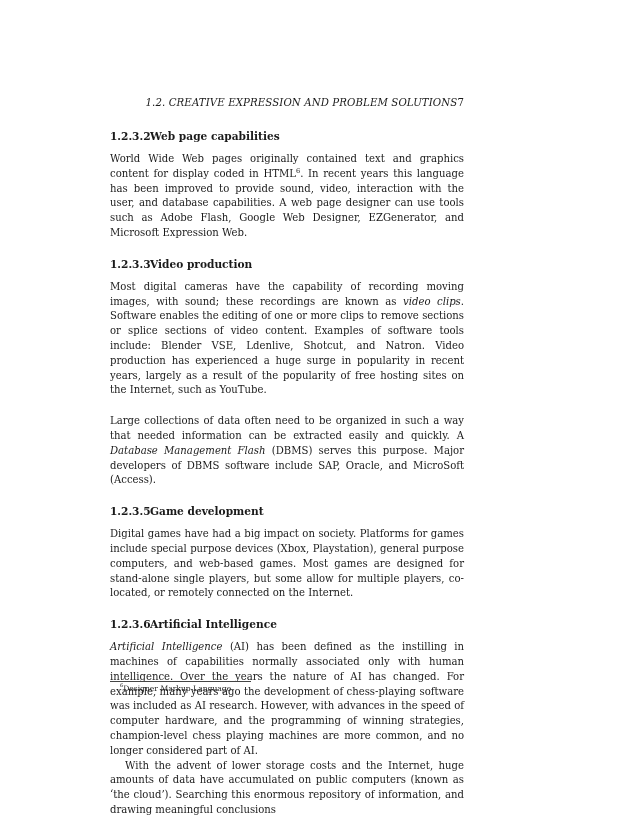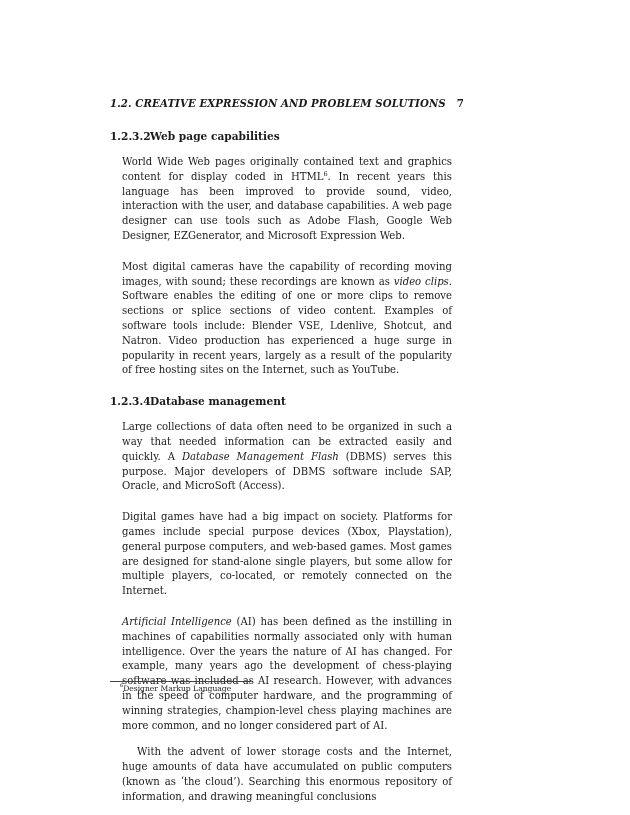--- a/index.html
+++ b/index.html
@@ -1,25 +1,25 @@
 <!DOCTYPE html>
 <html><head>
 <meta charset="utf-8">
 <style>
   html, body { margin: 0; padding: 0; background: #ffffff; }
   body { width: 630px; height: 815px; position: relative; overflow: hidden;
          font-family: "DejaVu Serif", "Liberation Serif", serif; color: #1a1a1a; }
   .page { position: absolute; left: 110px; top: 96px; width: 354px; }
-  .running-head { display: flex; justify-content: space-between; font-style: italic;
-         font-size: 10.2px; letter-spacing: 0.1px; height: 14px; line-height: 14px; margin-bottom: 19px; font-weight: bold; }
+  .running-head { display: flex; justify-content: flex-end; font-style: italic;
+         font-size: 10.2px; letter-spacing: 0.1px; height: 14px; line-height: 14px; margin-bottom: 19px; }
   .running-head .num { font-style: normal; }
   .sec { margin-bottom: 16px; }
   .sec h3 { font-size: 10.6px; font-weight: bold; margin: 0 0 9px 0; line-height: 14px; }
   .sec h3 .n { display: inline-block; width: 40px; }
-  .sec p { font-size: 10.1px; line-height: 14.8px; margin: 12px; text-align: justify; }
+  .sec p { font-size: 10.1px; line-height: 14.8px; margin: 0; text-align: justify; }
   .sec p.indent { text-indent: 15px; }
   sup { font-size: 6.5px; line-height: 0; }
   .fn-rule { position: absolute; left: 110px; top: 681px; width: 141px; border-top: 0.7px solid #444; }
   .footnote { position: absolute; left: 120px; top: 684px; font-size: 7.6px; line-height: 10px; }
   .footnote sup { font-size: 5px; }
 </style>
 </head>
 <body>
 
 <div class="page">
@@ -27,32 +27,34 @@
     <span>1.2.  CREATIVE EXPRESSION AND PROBLEM SOLUTIONS</span>
     <span class="num">7</span>
   </div>
 
   <div class="sec">
     <h3><span class="n">1.2.3.2</span><span>Web page capabilities</span></h3>
     <p><span>World Wide Web pages originally contained text and graphics content for display coded in HTML</span><sup>6</sup><span>. In recent years this language has been improved to provide sound, video, interaction with the user, and database capabilities.  A web page designer can use tools such as Adobe Flash, Google Web Designer, EZGenerator, and Microsoft Expression Web.</span></p>
   </div>
 
   <div class="sec">
+    <h3><span class="n">1.2.3.3</span><span>Video production</span></h3>
     <p><span>Most digital cameras have the capability of recording moving images, with sound; these recordings are known as </span><em>video clips</em><span>.  Software enables the editing of one or more clips to remove sections or splice sections of video content. Examples of software tools include: Blender VSE, Ldenlive, Shotcut, and Natron.  Video production has experienced a huge surge in popularity in recent years, largely as a result of the popularity of free hosting sites on the Internet, such as YouTube.</span></p>
   </div>
 
   <div class="sec">
-    <h3><span class="n">1.2.3.4</span><span>Database management</span></h3>
     <p><span>Large collections of data often need to be organized in such a way that needed information can be extracted easily and quickly. A </span><em>Database Management Flash</em><span> (DBMS) serves this purpose. Major developers of DBMS software include SAP, Oracle, and MicroSoft (Access).</span></p>
   </div>
 
   <div class="sec">
+    <h3><span class="n">1.2.3.5</span><span>Game development</span></h3>
     <p><span>Digital games have had a big impact on society.  Platforms for games include special purpose devices (Xbox, Playstation), general purpose computers, and web-based games. Most games are designed for stand-alone single players, but some allow for multiple players, co-located, or remotely connected on the Internet.</span></p>
   </div>
 
   <div class="sec">
+    <h3><span class="n">1.2.3.6</span><span>Artificial Intelligence</span></h3>
     <p><em>Artificial Intelligence</em><span> (AI) has been defined as the instilling in machines of capabilities normally associated only with human intelligence. Over the years the nature of AI has changed.  For example, many years ago the development of chess-playing software was included as AI research.  However, with advances in the speed of computer hardware, and the programming of winning strategies, champion-level chess playing machines are more common, and no longer considered part of AI.</span></p>
     <p class="indent"><span>With the advent of lower storage costs and the Internet, huge amounts of data have accumulated on public computers (known as ‘the cloud’). Searching this enormous repository of information, and drawing meaningful conclusions</span></p>
   </div>
 </div>
 
 <div class="fn-rule"></div>
 <div class="footnote"><sup>6</sup><span>Designer Markup Language</span></div>
 
 </body></html>

